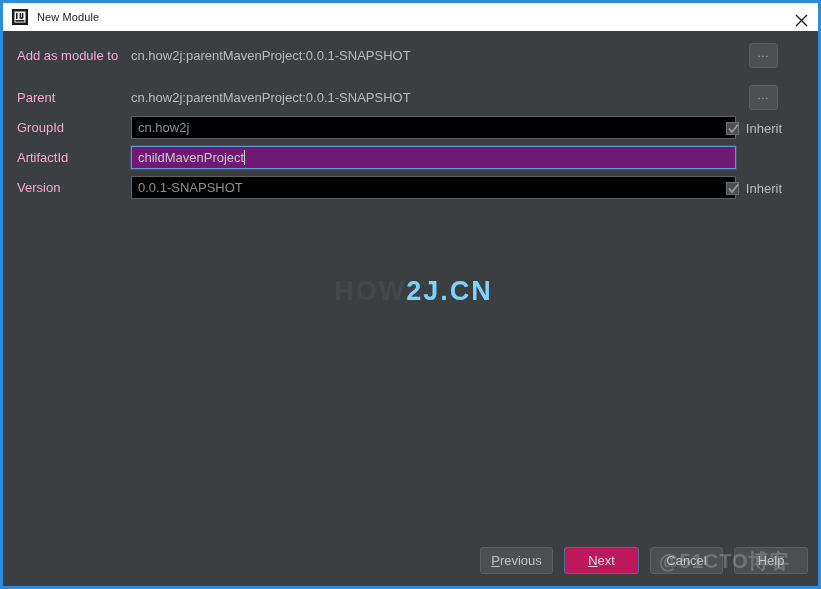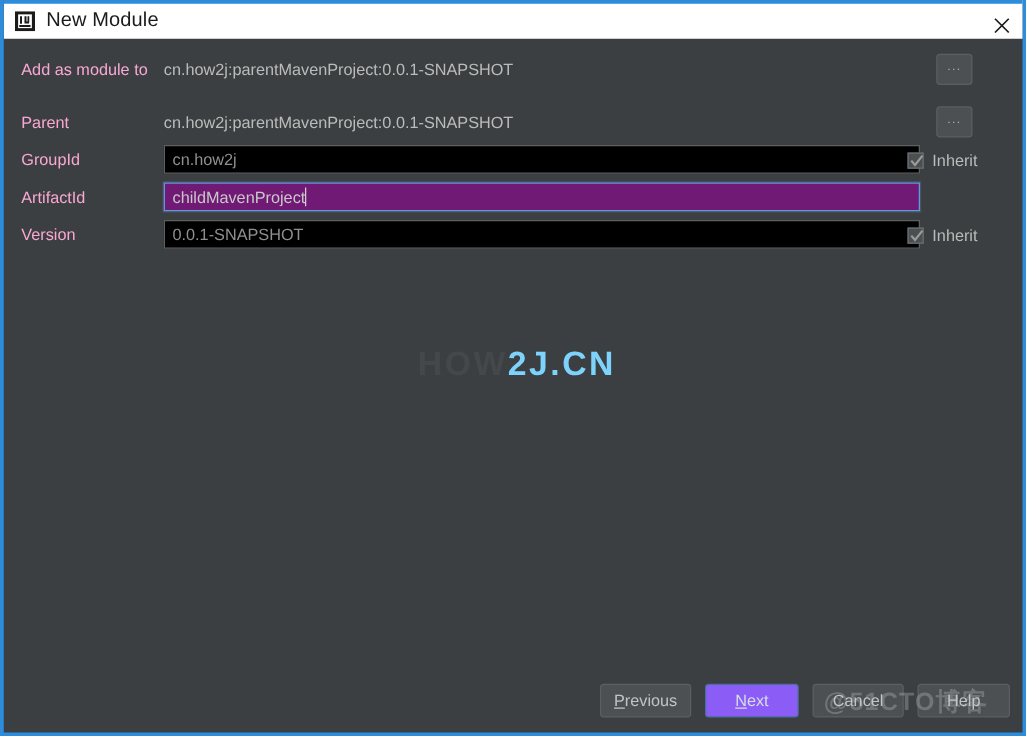--- a/index.html
+++ b/index.html
@@ -37,21 +37,21 @@
   }
   .app-icon {
     width: 16px;
     height: 16px;
     margin-left: 9px;
     margin-right: 9px;
     flex: none;
     position: relative;
   }
   .title-text {
-    font-size: 16px;
+    font-size: 11px;
     color: #1b1b1b;
     letter-spacing: 0.1px;
   }
   .close-btn {
     position: absolute;
     right: 0; top: 3px;
     width: 45px;
     height: 28px;
     display: flex;
     align-items: center;
@@ -231,21 +231,21 @@
     color: #c3c3c3;
     font-size: 13px;
     font-family: "Liberation Sans", sans-serif;
     display: flex;
     align-items: center;
     justify-content: center;
     cursor: default;
     padding: 0;
   }
   .btn.primary {
-    background: #8b5cf6;
+    background: #be185d;
     border: 1px solid #4a6f9e;
     color: #d6dde6;
   }
   .btn u { text-decoration: underline; }
 
   #btn-prev   { left: 477px; width: 73px; }
   #btn-next   { left: 561px; width: 75px; }
   #btn-cancel { left: 647px; width: 73px; }
   #btn-help   { left: 731px; width: 74px; }
 </style>

